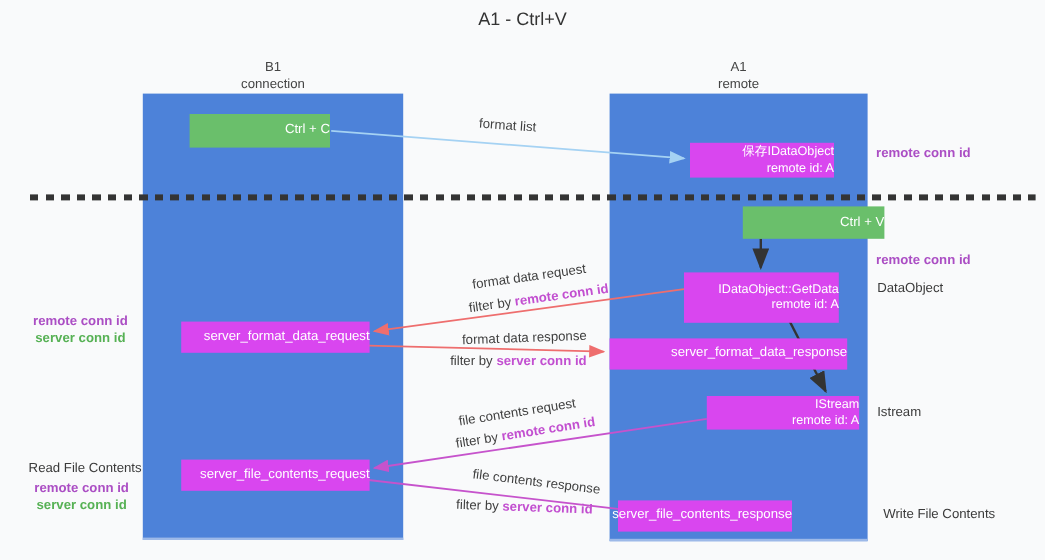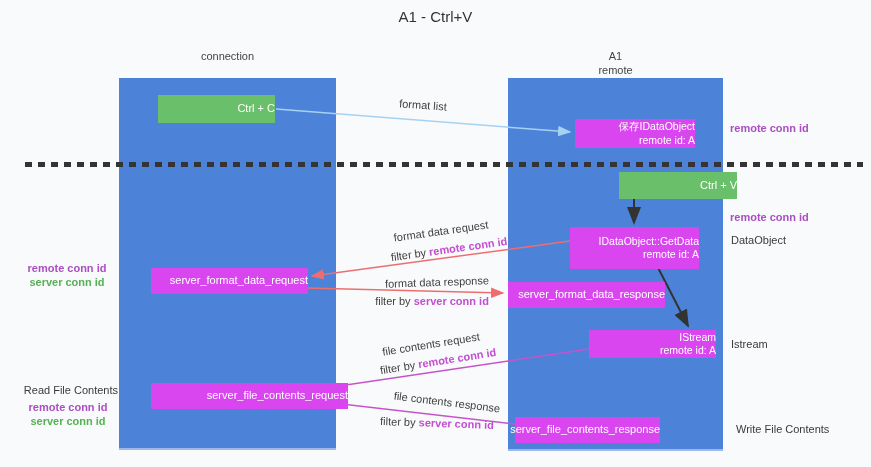--- a/index.html
+++ b/index.html
@@ -50,20 +50,21 @@
 </head>
 <body>
 
 <div class="canvas">
 
   <div class="title">
     <div>A1 - Ctrl+V</div>
   </div>
 
   <div class="col-header" style="left:119px;top:50px;width:217px;">
+    <div>B1</div>
     <div>connection</div>
   </div>
   <div class="col-header" style="left:508px;top:50px;width:215px;">
     <div>A1</div>
     <div>remote</div>
   </div>
 
   <div class="lifeline" style="left:119px;top:78px;width:217px;height:370px;"></div>
   <div class="lifeline" style="left:508px;top:78px;width:215px;height:371px;"></div>
 
@@ -108,30 +109,30 @@
 
   <div class="node orange" style="left:570px;top:227px;width:129px;height:42px;">
     <span class="l2">IDataObject::GetData</span>
     <span class="l2">remote id: A</span>
   </div>
 
   <div class="node orange" style="left:151px;top:268px;width:157px;height:26px;">
     <span>server_format_data_request</span>
   </div>
 
-  <div class="node orange" style="left:508px;top:282px;width:157px;height:26px;">
+  <div class="node orange" style="left:508px;top:282px;width:157px;height:26px;padding-left:41px;">
     <span>server_format_data_response</span>
   </div>
 
   <div class="node orange" style="left:589px;top:330px;width:127px;height:28px;">
     <span class="l2">IStream</span>
     <span class="l2">remote id: A</span>
   </div>
 
-  <div class="node orange" style="left:151px;top:383px;width:157px;height:26px;padding-left:40px;">
+  <div class="node orange" style="left:151px;top:383px;width:157px;height:26px;">
     <span>server_file_contents_request</span>
   </div>
 
   <div class="node orange" style="left:515px;top:417px;width:145px;height:26px;">
     <span>server_file_contents_response</span>
   </div>
 
   <div class="ann purple" style="left:730px;top:122px;">remote conn id</div>
   <div class="ann purple" style="left:730px;top:211px;">remote conn id</div>
   <div class="ann" style="left:731px;top:234px;">DataObject</div>

